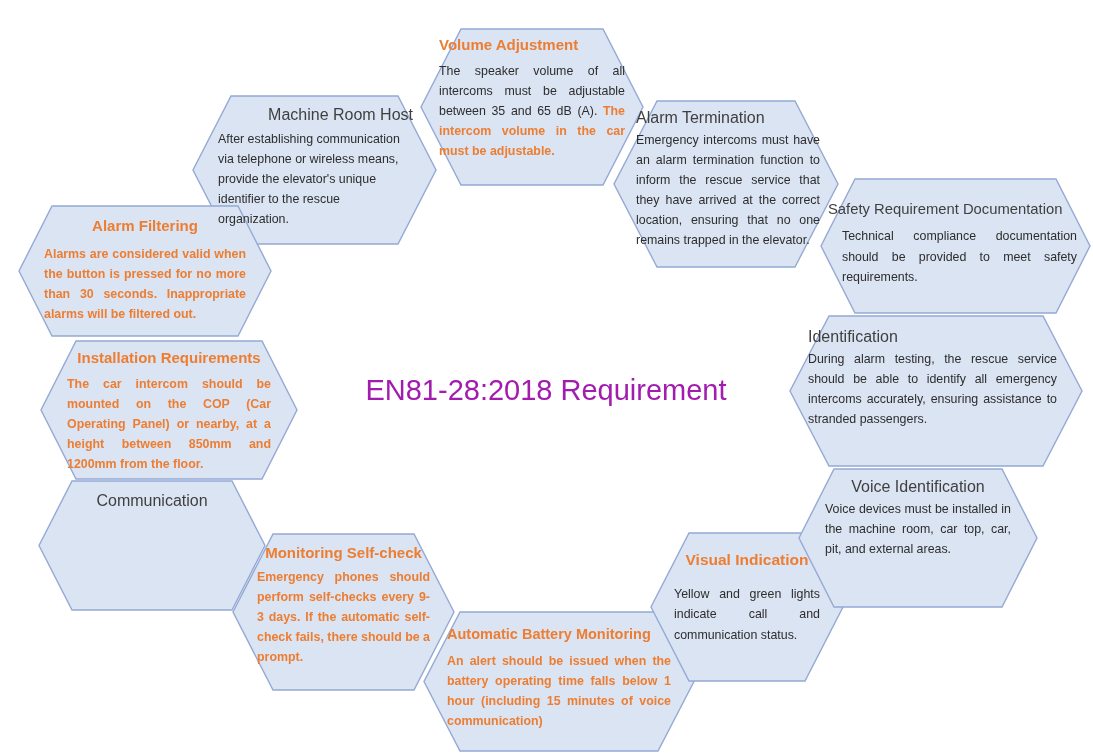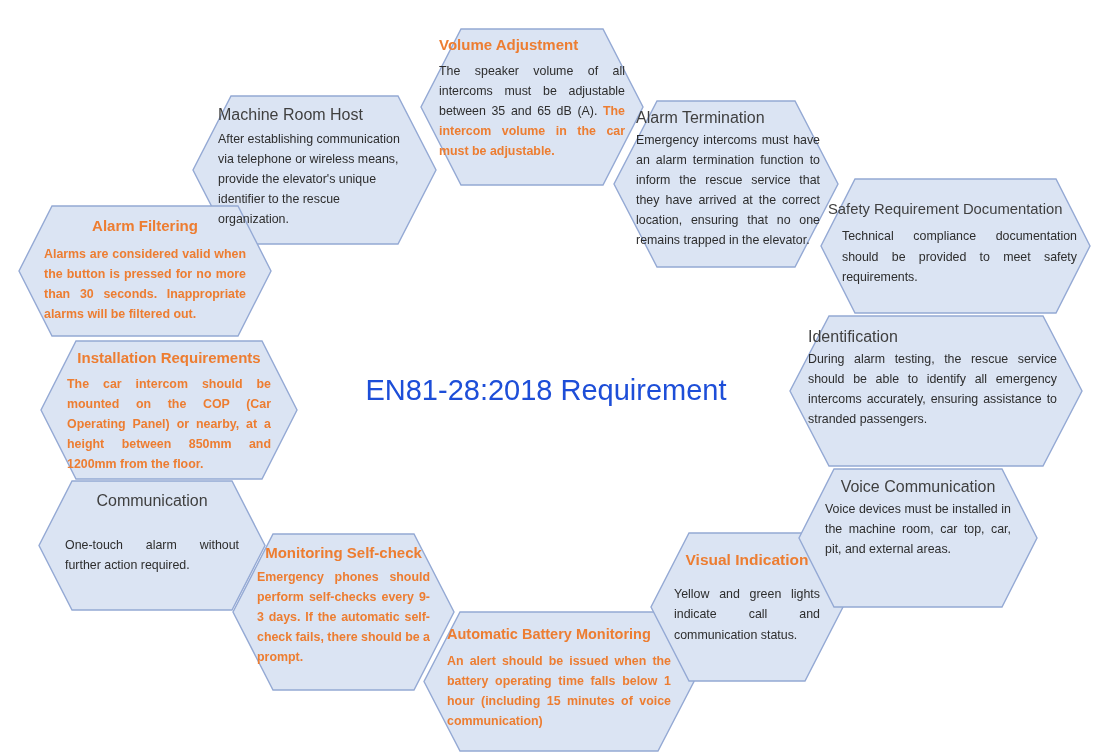--- a/index.html
+++ b/index.html
@@ -42,21 +42,21 @@
   }
   .seg-dark { color: #2d2d2d; }
   .seg-orange { color: #ed7d31; font-weight: 700; }
   #center-title {
     position: absolute;
     left: 336px; top: 374px;
     width: 420px;
     text-align: center;
     font-size: 29px;
     font-weight: 400;
-    color: #1d4ed8;
+    color: #a21caf;
     z-index: 5;
   }
 </style>
 </head>
 <body>
 
 <div id="canvas">
   <div id="center-title">EN81-28:2018 Requirement</div>
 <div class="hex" style="left: 420px; top: 28px; width: 224px; height: 158px;">
     <div class="hex-bg">
@@ -69,21 +69,21 @@
       <p class="hex-body" style="text-align: justify;"><span class="seg-dark">The speaker volume of all intercoms must be adjustable between 35 and 65 dB (A). </span><span class="seg-orange">The intercom volume in the car must be adjustable.</span></p>
     </div>
   </div>
     <div class="hex" style="left: 192px; top: 95px; width: 245px; height: 150px;">
     <div class="hex-bg">
         <svg width="245" height="150" viewBox="0 0 245 150">
           <polygon points="39,1 206,1 244,75 206,149 39,149 1,75" fill="#dbe4f3" stroke="#94a9d4" stroke-width="1.4"></polygon>
         </svg>
       </div>
     <div class="hex-content" style="padding: 10px 24px 10px 26px;">
-      <h3 class="hex-title dark" style="">Machine Room Host</h3>
+      <h3 class="hex-title dark" style="text-align: right; ">Machine Room Host</h3>
       <p class="hex-body" style="text-align: left;"><span class="seg-dark">After establishing communication via telephone or wireless means, provide the elevator's unique identifier to the rescue organization.</span></p>
     </div>
   </div>
     <div class="hex" style="left: 820px; top: 178px; width: 271px; height: 136px;">
     <div class="hex-bg">
         <svg width="271" height="136" viewBox="0 0 271 136">
           <polygon points="35,1 236,1 270,68 236,135 35,135 1,68" fill="#dbe4f3" stroke="#94a9d4" stroke-width="1.4"></polygon>
         </svg>
       </div>
     <div class="hex-content" style="padding: 22px 14px 8px 8px;">
@@ -136,21 +136,20 @@
     </div>
   </div>
     <div class="hex" style="left: 38px; top: 480px; width: 228px; height: 131px;">
     <div class="hex-bg">
         <svg width="228" height="131" viewBox="0 0 228 131">
           <polygon points="34,1 194,1 227,65.5 194,130 34,130 1,65.5" fill="#dbe4f3" stroke="#94a9d4" stroke-width="1.4"></polygon>
         </svg>
       </div>
     <div class="hex-content" style="padding: 11px 27px;">
       <h3 class="hex-title dark" style="text-align: center; margin-bottom: 24px;">Communication</h3>
-      <p class="hex-body" style="text-align: justify;"><span class="seg-dark">One-touch alarm without further action required.</span></p>
     </div>
   </div>
     <div class="hex" style="left: 232px; top: 533px; width: 223px; height: 158px;">
     <div class="hex-bg">
         <svg width="223" height="158" viewBox="0 0 223 158">
           <polygon points="41,1 182,1 222,79 182,157 41,157 1,79" fill="#dbe4f3" stroke="#94a9d4" stroke-width="1.4"></polygon>
         </svg>
       </div>
     <div class="hex-content" style="padding: 11px 25px;">
       <h3 class="hex-title orange" style="text-align: center; margin-bottom: 4px;">Monitoring Self-check</h3>
@@ -179,17 +178,17 @@
       <p class="hex-body" style="text-align: justify;"><span class="seg-dark">Yellow and green lights indicate call and communication status.</span></p>
     </div>
   </div>
     <div class="hex" style="left: 798px; top: 468px; width: 240px; height: 140px;">
     <div class="hex-bg">
         <svg width="240" height="140" viewBox="0 0 240 140">
           <polygon points="36,1 204,1 239,70 204,139 36,139 1,70" fill="#dbe4f3" stroke="#94a9d4" stroke-width="1.4"></polygon>
         </svg>
       </div>
     <div class="hex-content" style="padding: 9px 27px;">
-      <h3 class="hex-title dark" style="text-align: center; margin-bottom: 2px;">Voice Communication</h3>
+      <h3 class="hex-title dark" style="text-align: center; margin-bottom: 2px;">Voice Identification</h3>
       <p class="hex-body" style="text-align: justify;"><span class="seg-dark">Voice devices must be installed in the machine room, car top, car, pit, and external areas.</span></p>
     </div>
   </div>
   </div>
 
 </body></html>

